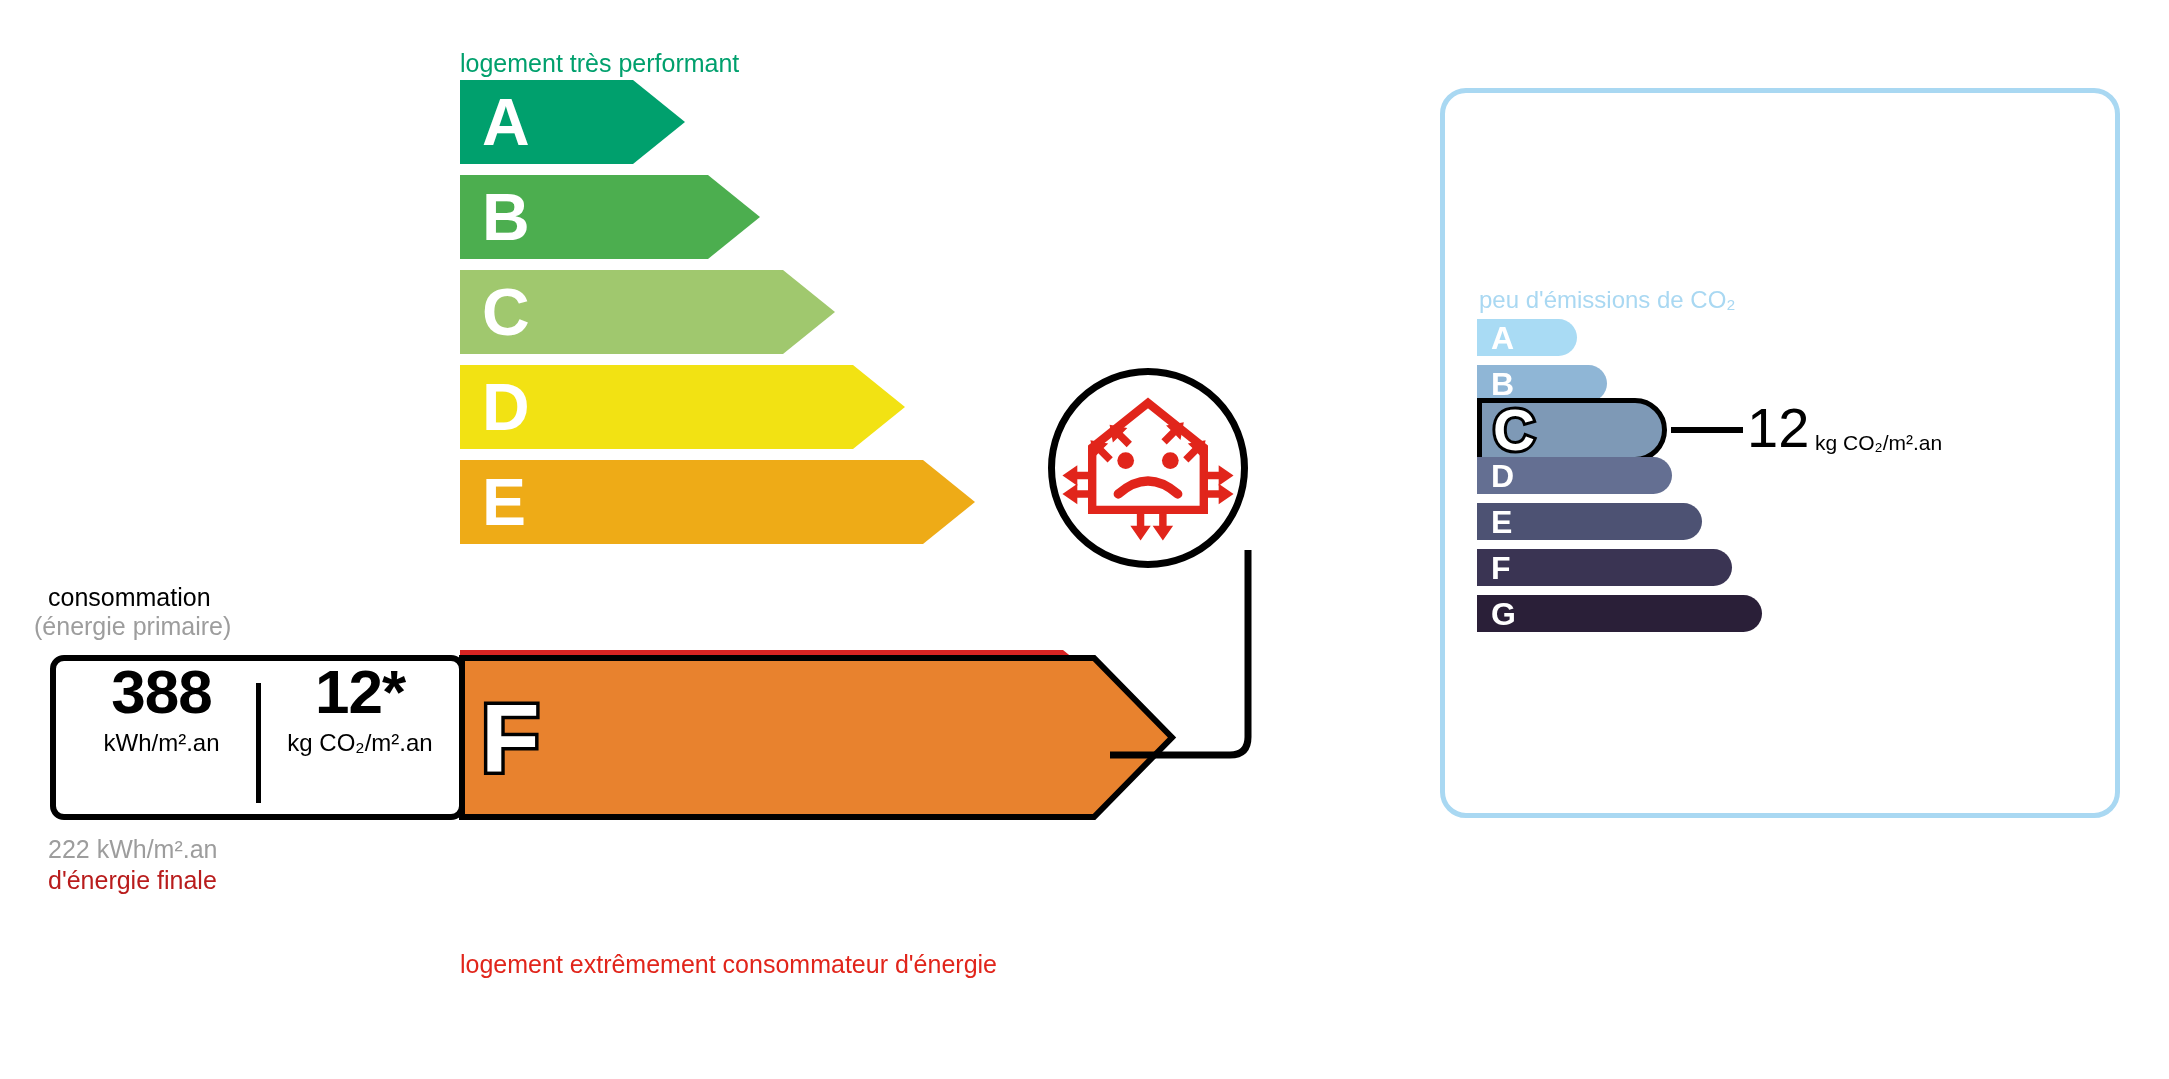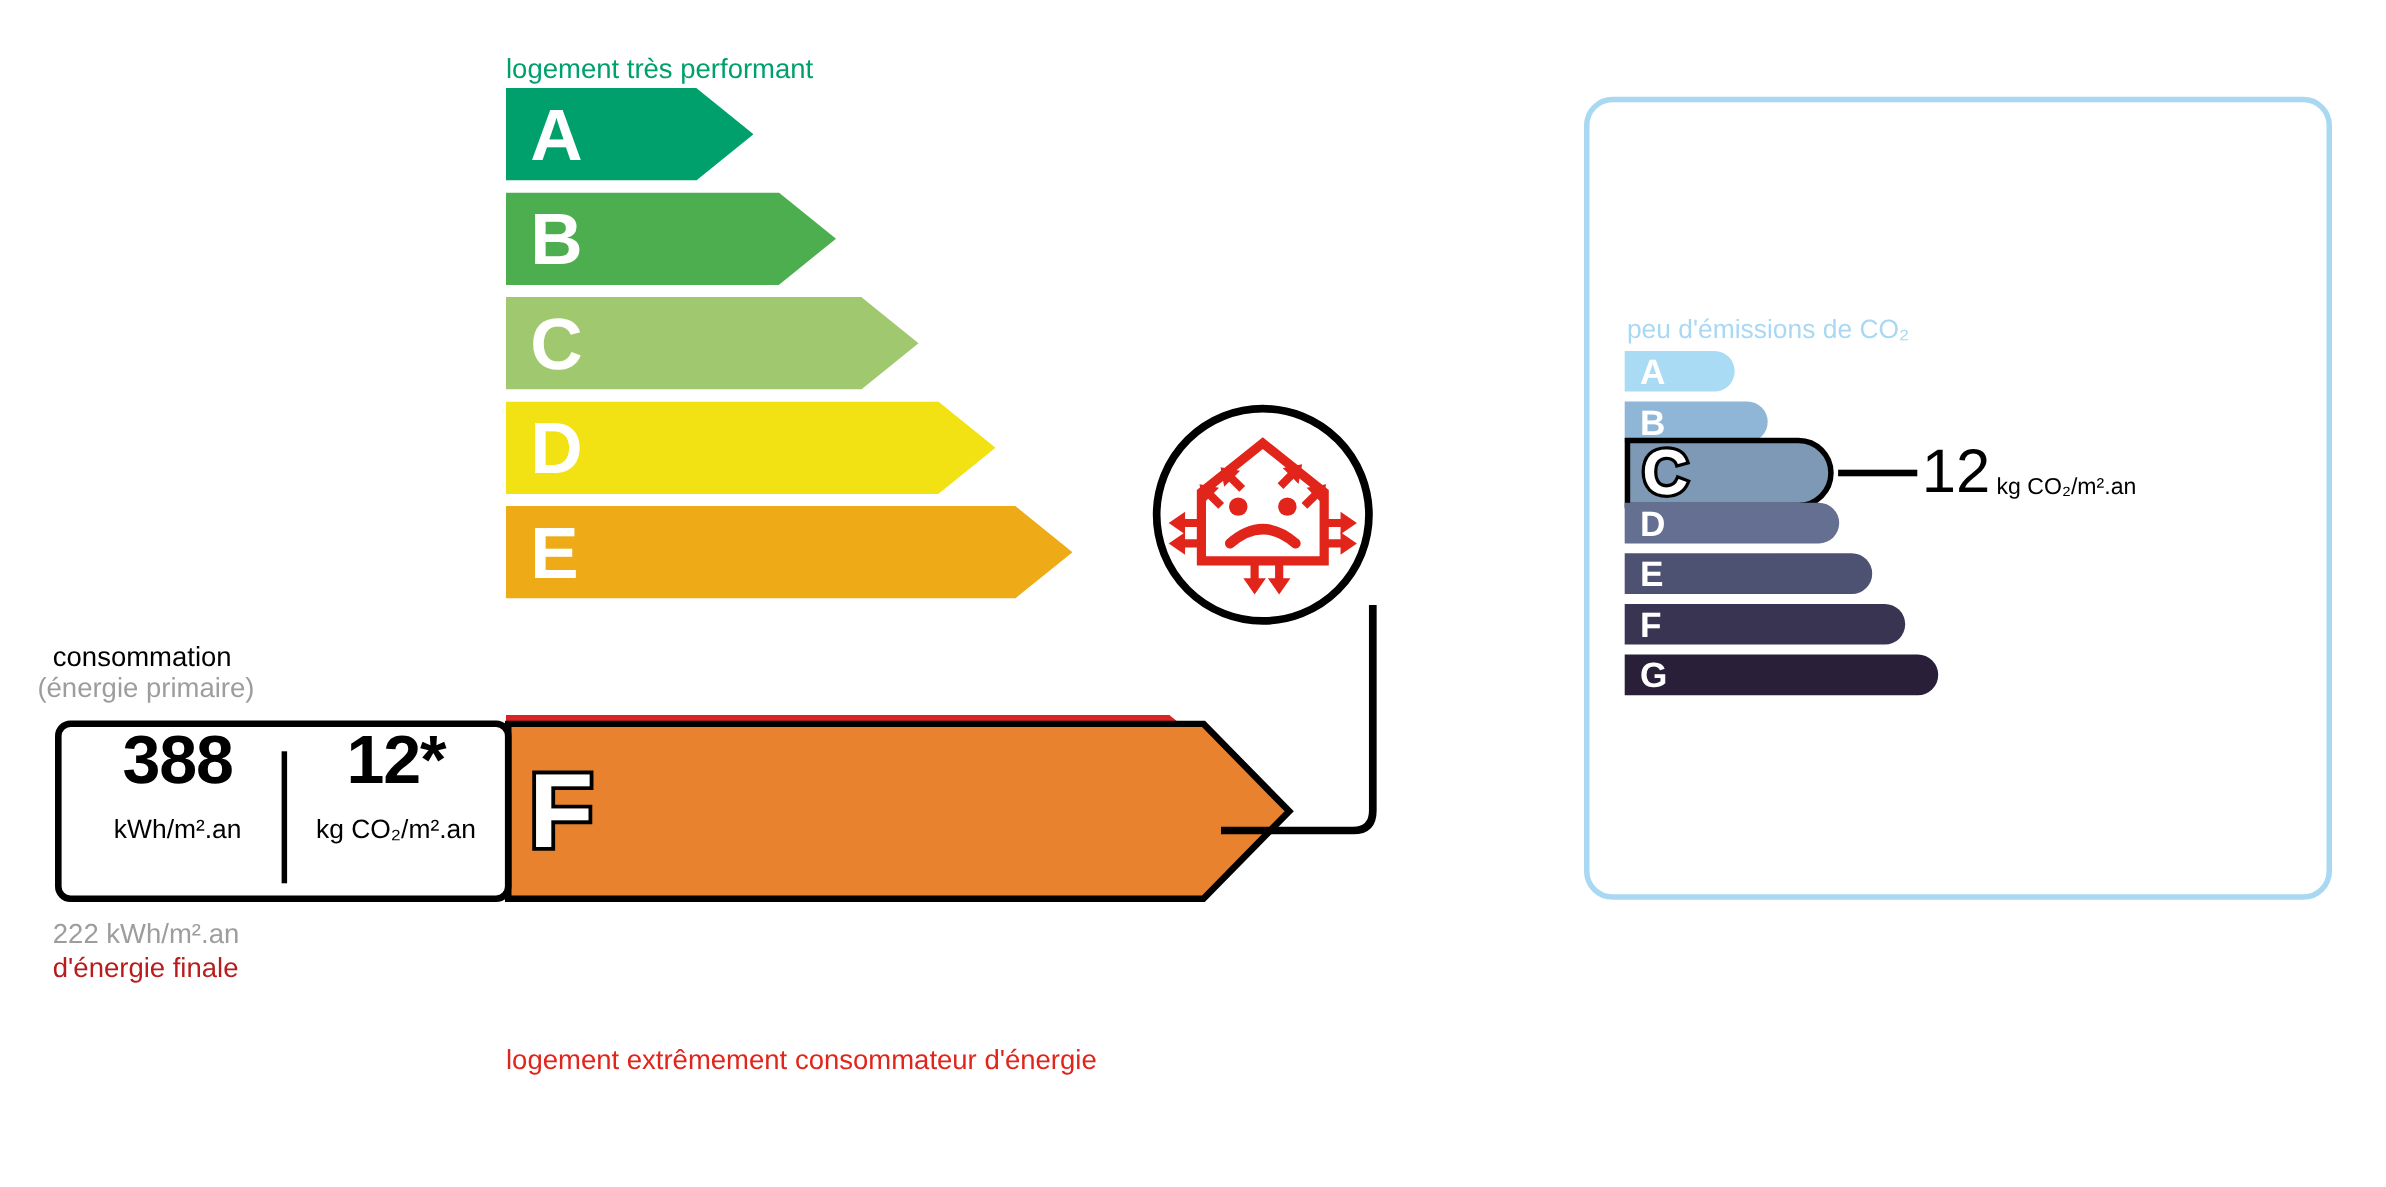--- a/index.html
+++ b/index.html
@@ -36,21 +36,21 @@
   .active-box{
     position:absolute; left:0; top:0; height:100%; width:415px;
     background:#ffffff; border:6px solid #000000; border-radius:14px;
     z-index:3;
   }
   .val-cell{
     position:absolute; top:0; height:100%;
     display:flex; flex-direction:column; align-items:center; justify-content:flex-start;
   }
   .val-big{ font-size:62px; font-weight:bold; color:#000; line-height:1; letter-spacing:-1px;}
-  .val-unit{ font-size:24px; color:#000; margin-top:18px; }
+  .val-unit{ font-size:24px; color:#000; margin-top:6px; }
   .vsep{
     position:absolute; top:22px; height:120px; width:5px; background:#000; z-index:4;
   }
   .cap-consommation{
     position:absolute; left:48px; top:583px; font-size:25px; color:#000; white-space:nowrap;
   }
   .cap-primaire{
     position:absolute; left:34px; top:612px; font-size:25px; color:#9d9d9d; white-space:nowrap;
   }
   .cap-emissions{

